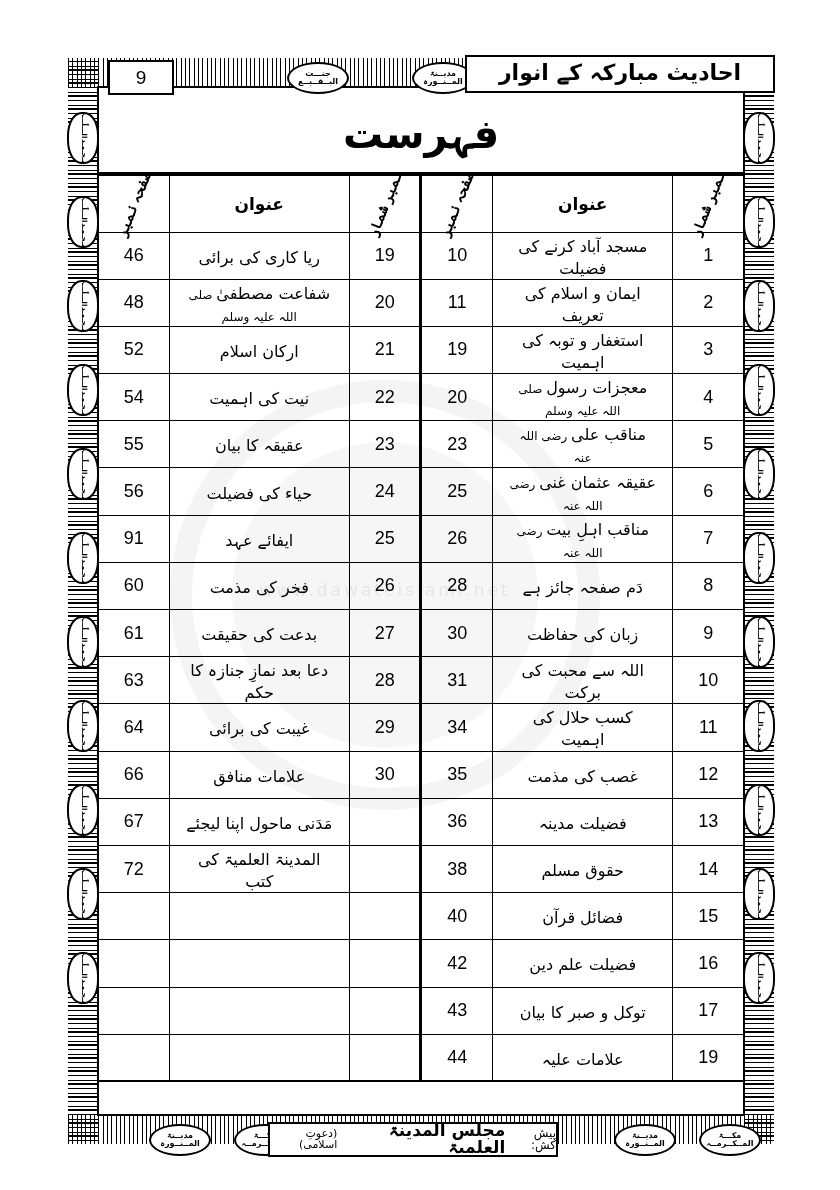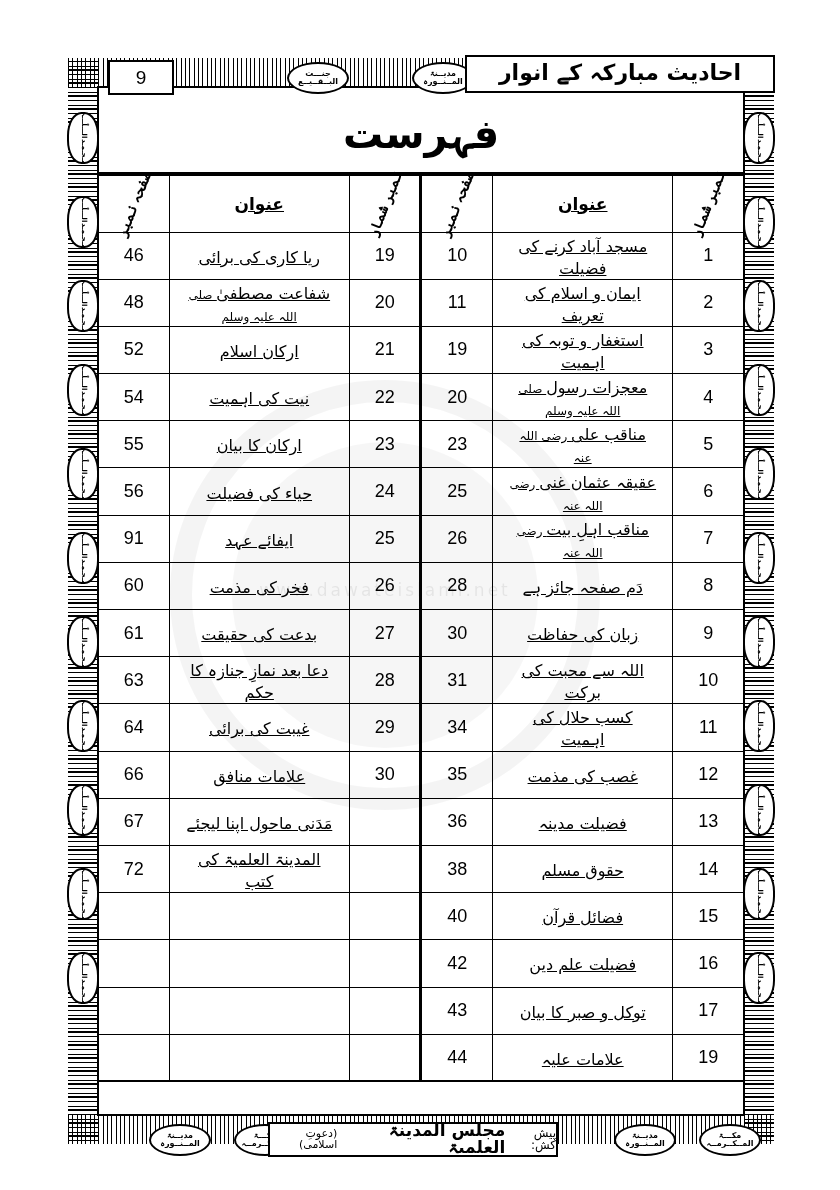--- a/index.html
+++ b/index.html
@@ -217,21 +217,21 @@
     padding: 0;
     margin: 0;
     text-align: center;
     vertical-align: middle;
     background: transparent;
   }
   table.toc tr { height: 47.2px; }
   table.toc tr.hdr { height: 57px; }
 
   .c-num  { width: 55px;  font-size: 18px; font-family: "Liberation Sans", sans-serif; }
-  .c-ttl  { width: 216px; font-size: 19px; padding: 0 16px !important; text-decoration: underline; }
+  .c-ttl  { width: 216px; font-size: 19px; padding: 0 16px !important; }
   .c-pg   { width: 53px;  font-size: 18px; font-family: "Liberation Sans", sans-serif; }
 
   th.c-num, th.c-ttl, th.c-pg { font-size: 17px; font-weight: bold; }
   th.c-num, th.c-pg {
     font-size: 15px;
   }
   th .vlabel {
     display: inline-block;
     white-space: nowrap;
     transform: rotate(-68deg);
@@ -503,21 +503,21 @@
           <td class="c-ttl"><span class="t-mid">ارکان اسلام</span></td>
           <td class="c-pg">52</td>
         </tr>
         <tr>
           <td class="c-num">22</td>
           <td class="c-ttl"><span class="t-mid">نیت کی اہمیت</span></td>
           <td class="c-pg">54</td>
         </tr>
         <tr>
           <td class="c-num">23</td>
-          <td class="c-ttl"><span class="t-mid">ارکان کا بیان</span></td>
+          <td class="c-ttl"><span class="t-mid">عقیقہ کا بیان</span></td>
           <td class="c-pg">55</td>
         </tr>
         <tr>
           <td class="c-num">24</td>
           <td class="c-ttl"><span class="t-mid">حیاء کی فضیلت</span></td>
           <td class="c-pg">56</td>
         </tr>
         <tr>
           <td class="c-num">25</td>
           <td class="c-ttl"><span class="t-mid">ایفائے عہد</span></td>

